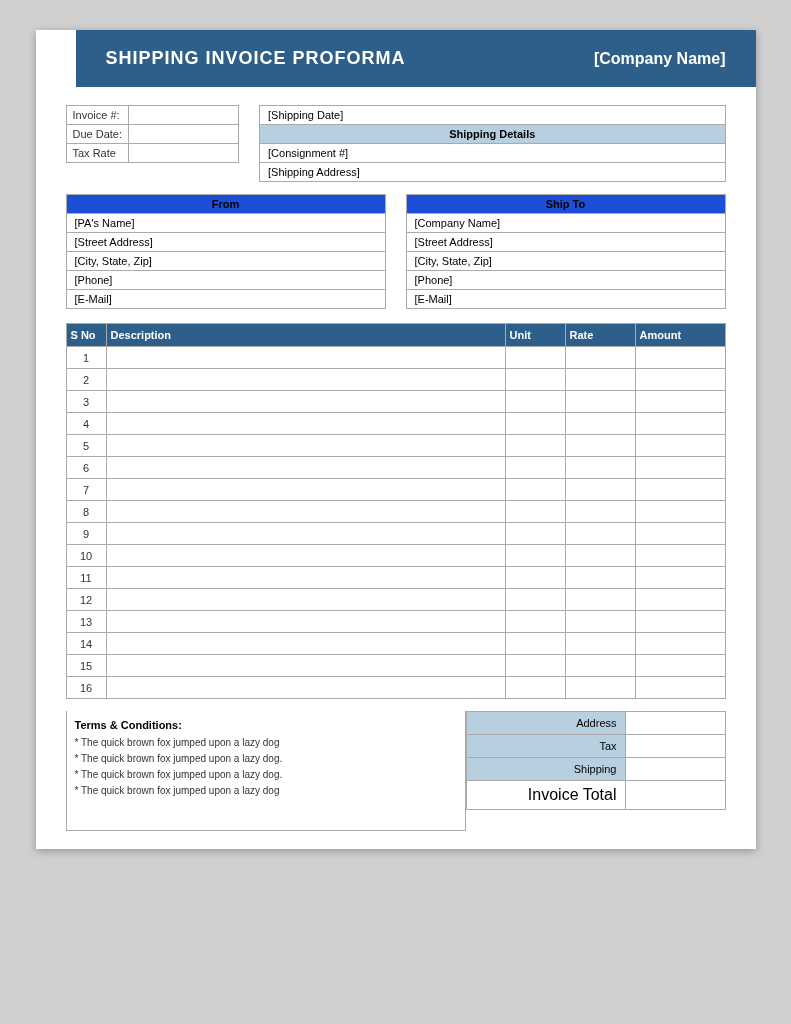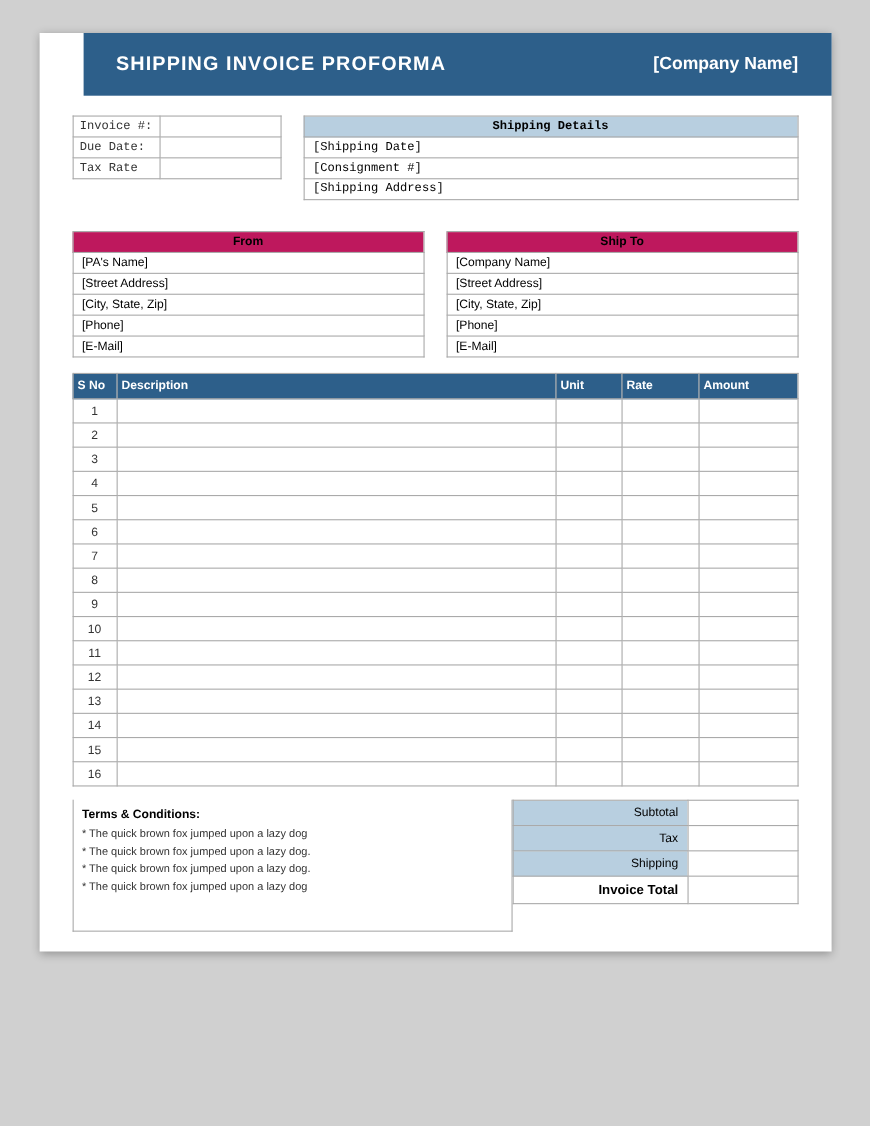--- a/index.html
+++ b/index.html
@@ -39,22 +39,21 @@
       font-weight: bold;
     }
     
     .body {
       padding: 18px 30px;
     }
     
     .top-section {
       display: flex;
       gap: 20px;
-      margin-bottom: 28px;
-      font-family: Liberation Mono, monospace;
+      margin-bottom: 12px;
     }
     .invoice-fields {
       flex: 0 0 auto;
     }
     .invoice-fields table {
       border-collapse: collapse;
     }
     .invoice-fields table td {
       border: 1px solid #aaa;
       padding: 3px 6px;
@@ -95,21 +94,21 @@
     }
     .address-block table {
       border-collapse: collapse;
       width: 100%;
     }
     .address-block table td {
       border: 1px solid #aaa;
       padding: 3px 8px;
     }
     .address-label-cell {
-      background: #be185d;
+      background: #1d4ed8;
       font-weight: bold;
       text-align: center;
     }
     
     .items-table {
       width: 100%;
       border-collapse: collapse;
       margin-bottom: 0;
     }
     .items-table th {
@@ -222,24 +221,24 @@
                 <td></td>
               </tr>
             </tbody>
         </table>
       </div>
 
       <div class="shipping-details">
         <table>
           <tbody id="shipping-details-body">
               <tr>
+                <td>[Shipping Date]</td>
+              </tr>
+              <tr>
                 <td class="shipping-header-cell">Shipping Details</td>
-              </tr>
-              <tr>
-                <td>[Shipping Date]</td>
               </tr>
               <tr>
                 <td>[Consignment #]</td>
               </tr>
               <tr>
                 <td>[Shipping Address]</td>
               </tr>
             </tbody>
         </table>
       </div>
@@ -429,33 +428,33 @@
             <div>* The quick brown fox jumped upon a lazy dog</div>
             <div>* The quick brown fox jumped upon a lazy dog.</div>
             <div>* The quick brown fox jumped upon a lazy dog.</div>
             <div>* The quick brown fox jumped upon a lazy dog</div>
           </div>
       </div>
       <div class="totals-box">
         <table>
           <tbody id="totals-body">
               <tr>
-    <td class="total-label" style="">Subtotal</td>
+    <td class="total-label" style="">Address</td>
     <td class="total-value"></td>
   </tr>
               <tr>
     <td class="total-label" style="">Tax</td>
     <td class="total-value"></td>
   </tr>
               <tr>
     <td class="total-label" style="">Shipping</td>
     <td class="total-value"></td>
   </tr>
               <tr class="invoice-total">
-    <td class="total-label" style="font-weight:bold;font-size:12px;background:#fff;">Invoice Total</td>
+    <td class="total-label" style="font-weight:normal;font-size:16px;background:#fff;">Invoice Total</td>
     <td class="total-value"></td>
   </tr>
             </tbody>
         </table>
       </div>
     </div>
   </div>
 </div>
 
 </body></html>

